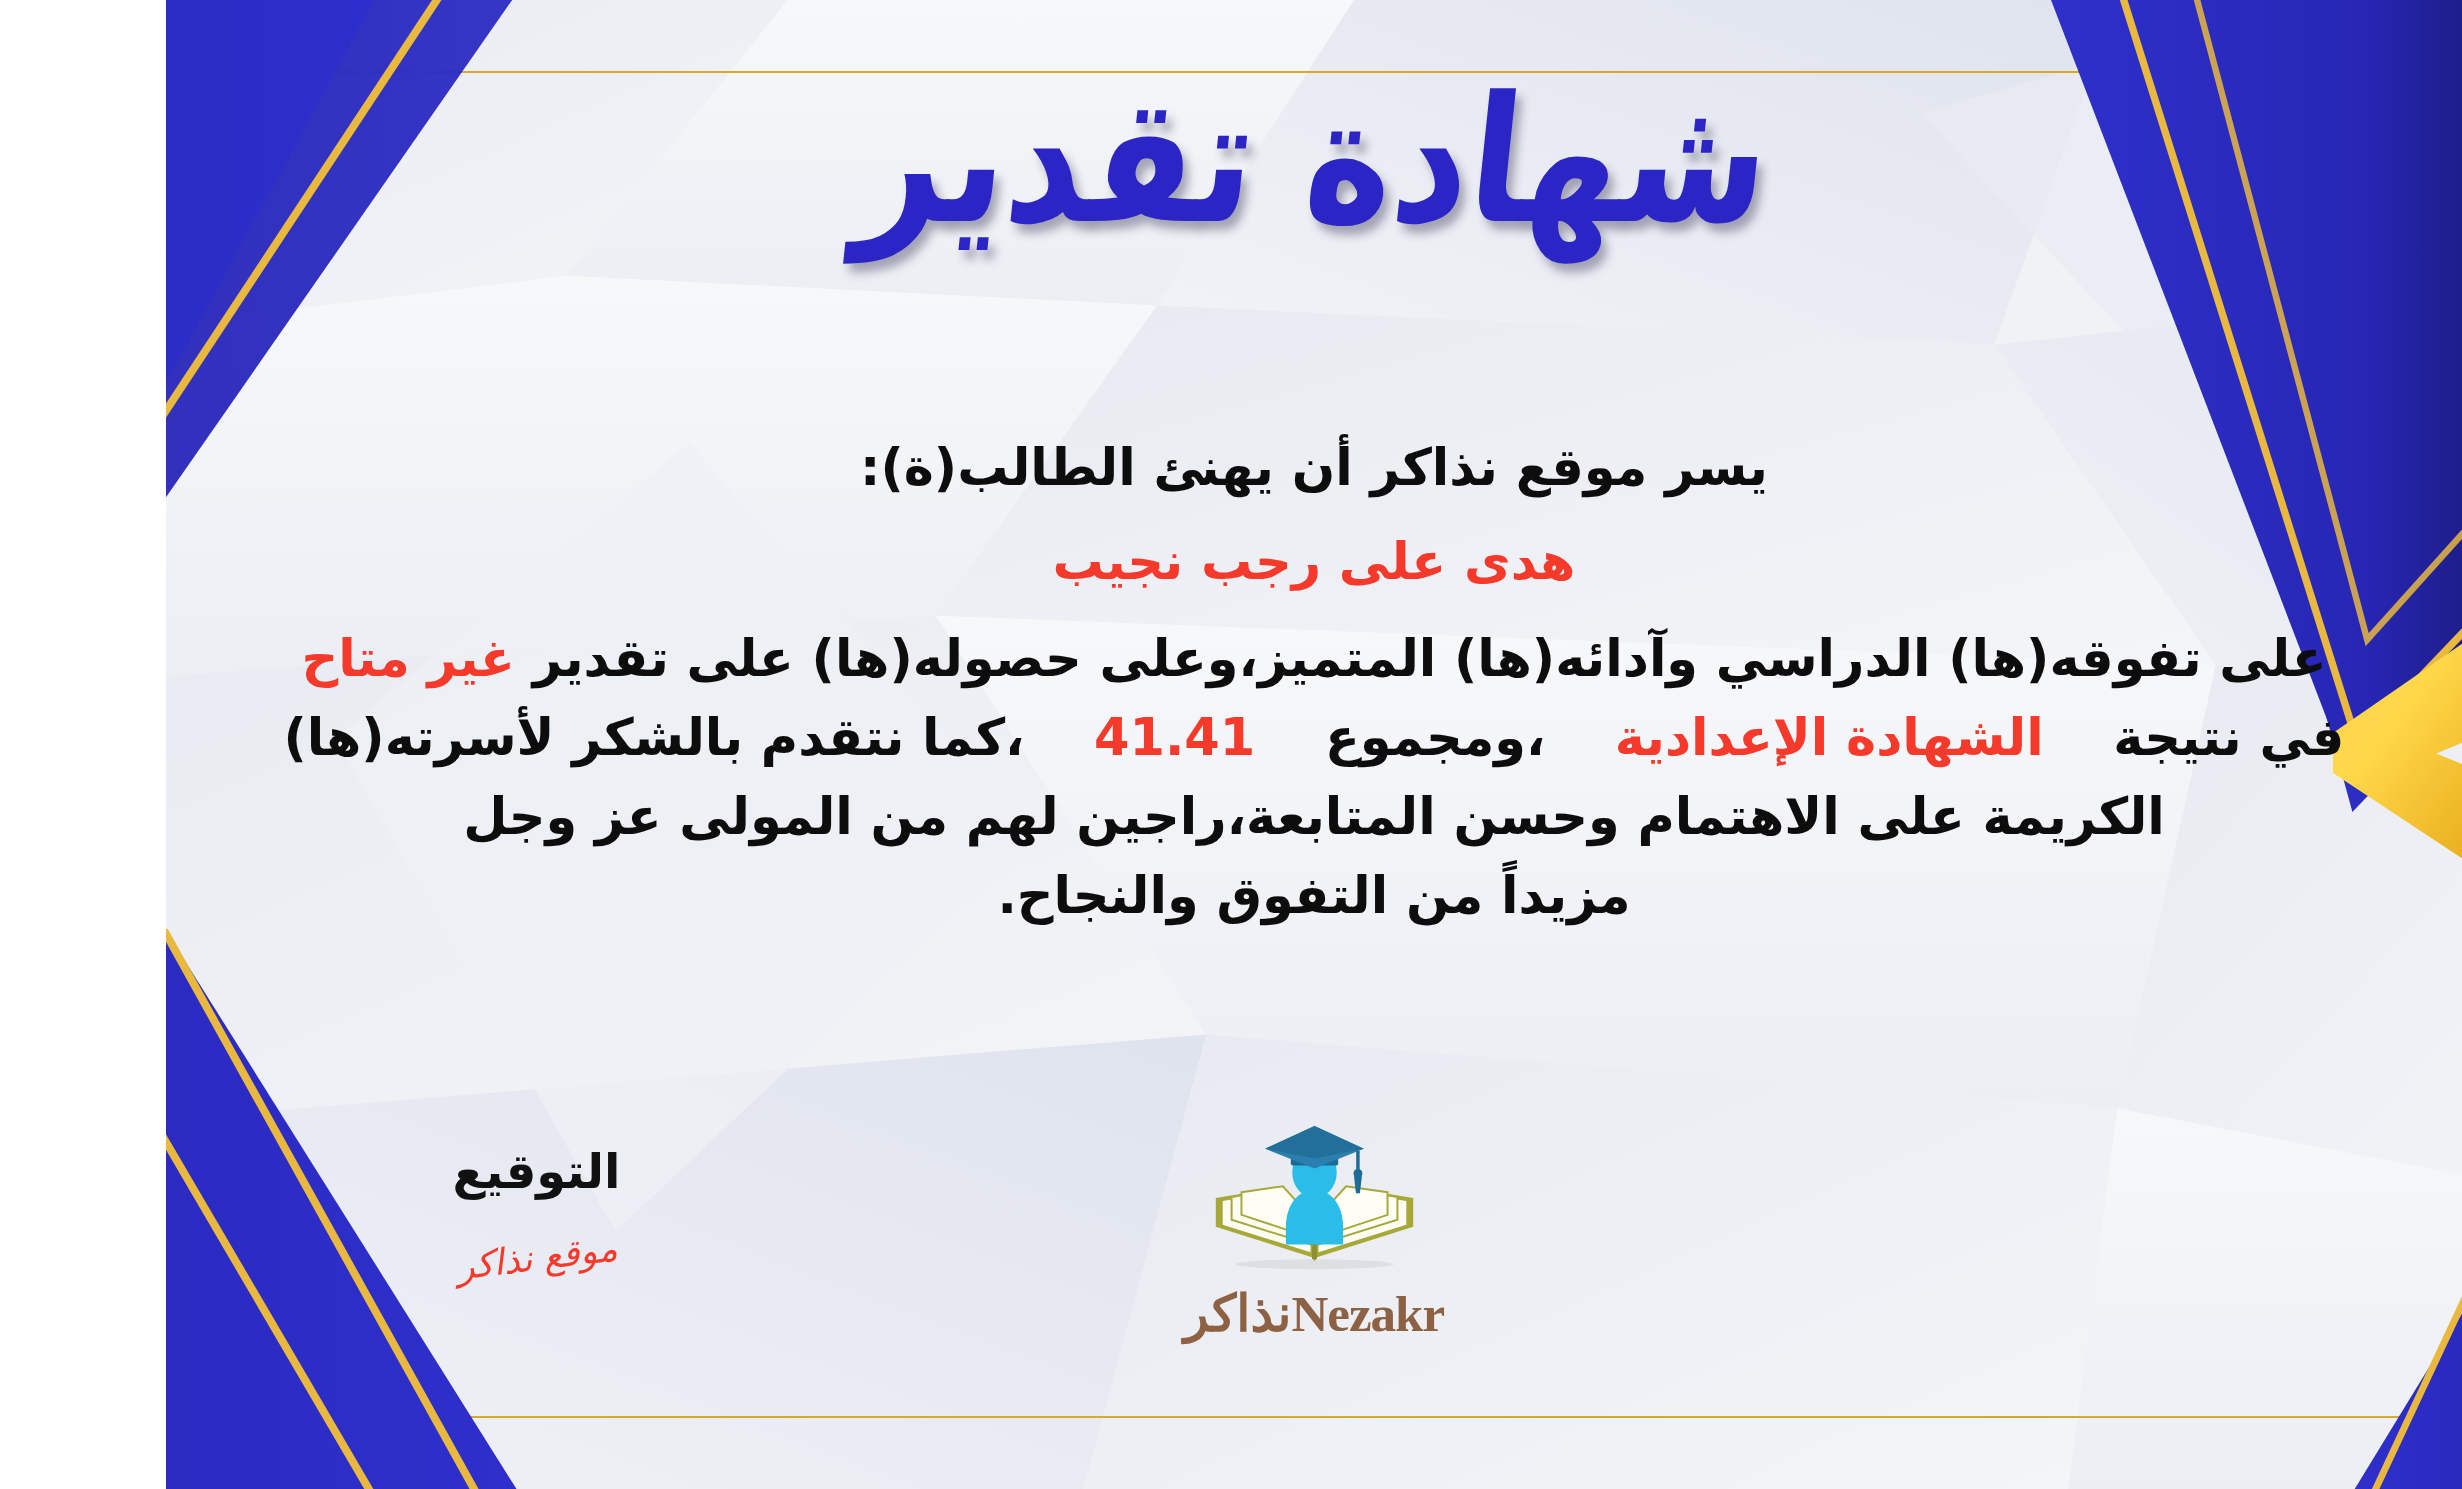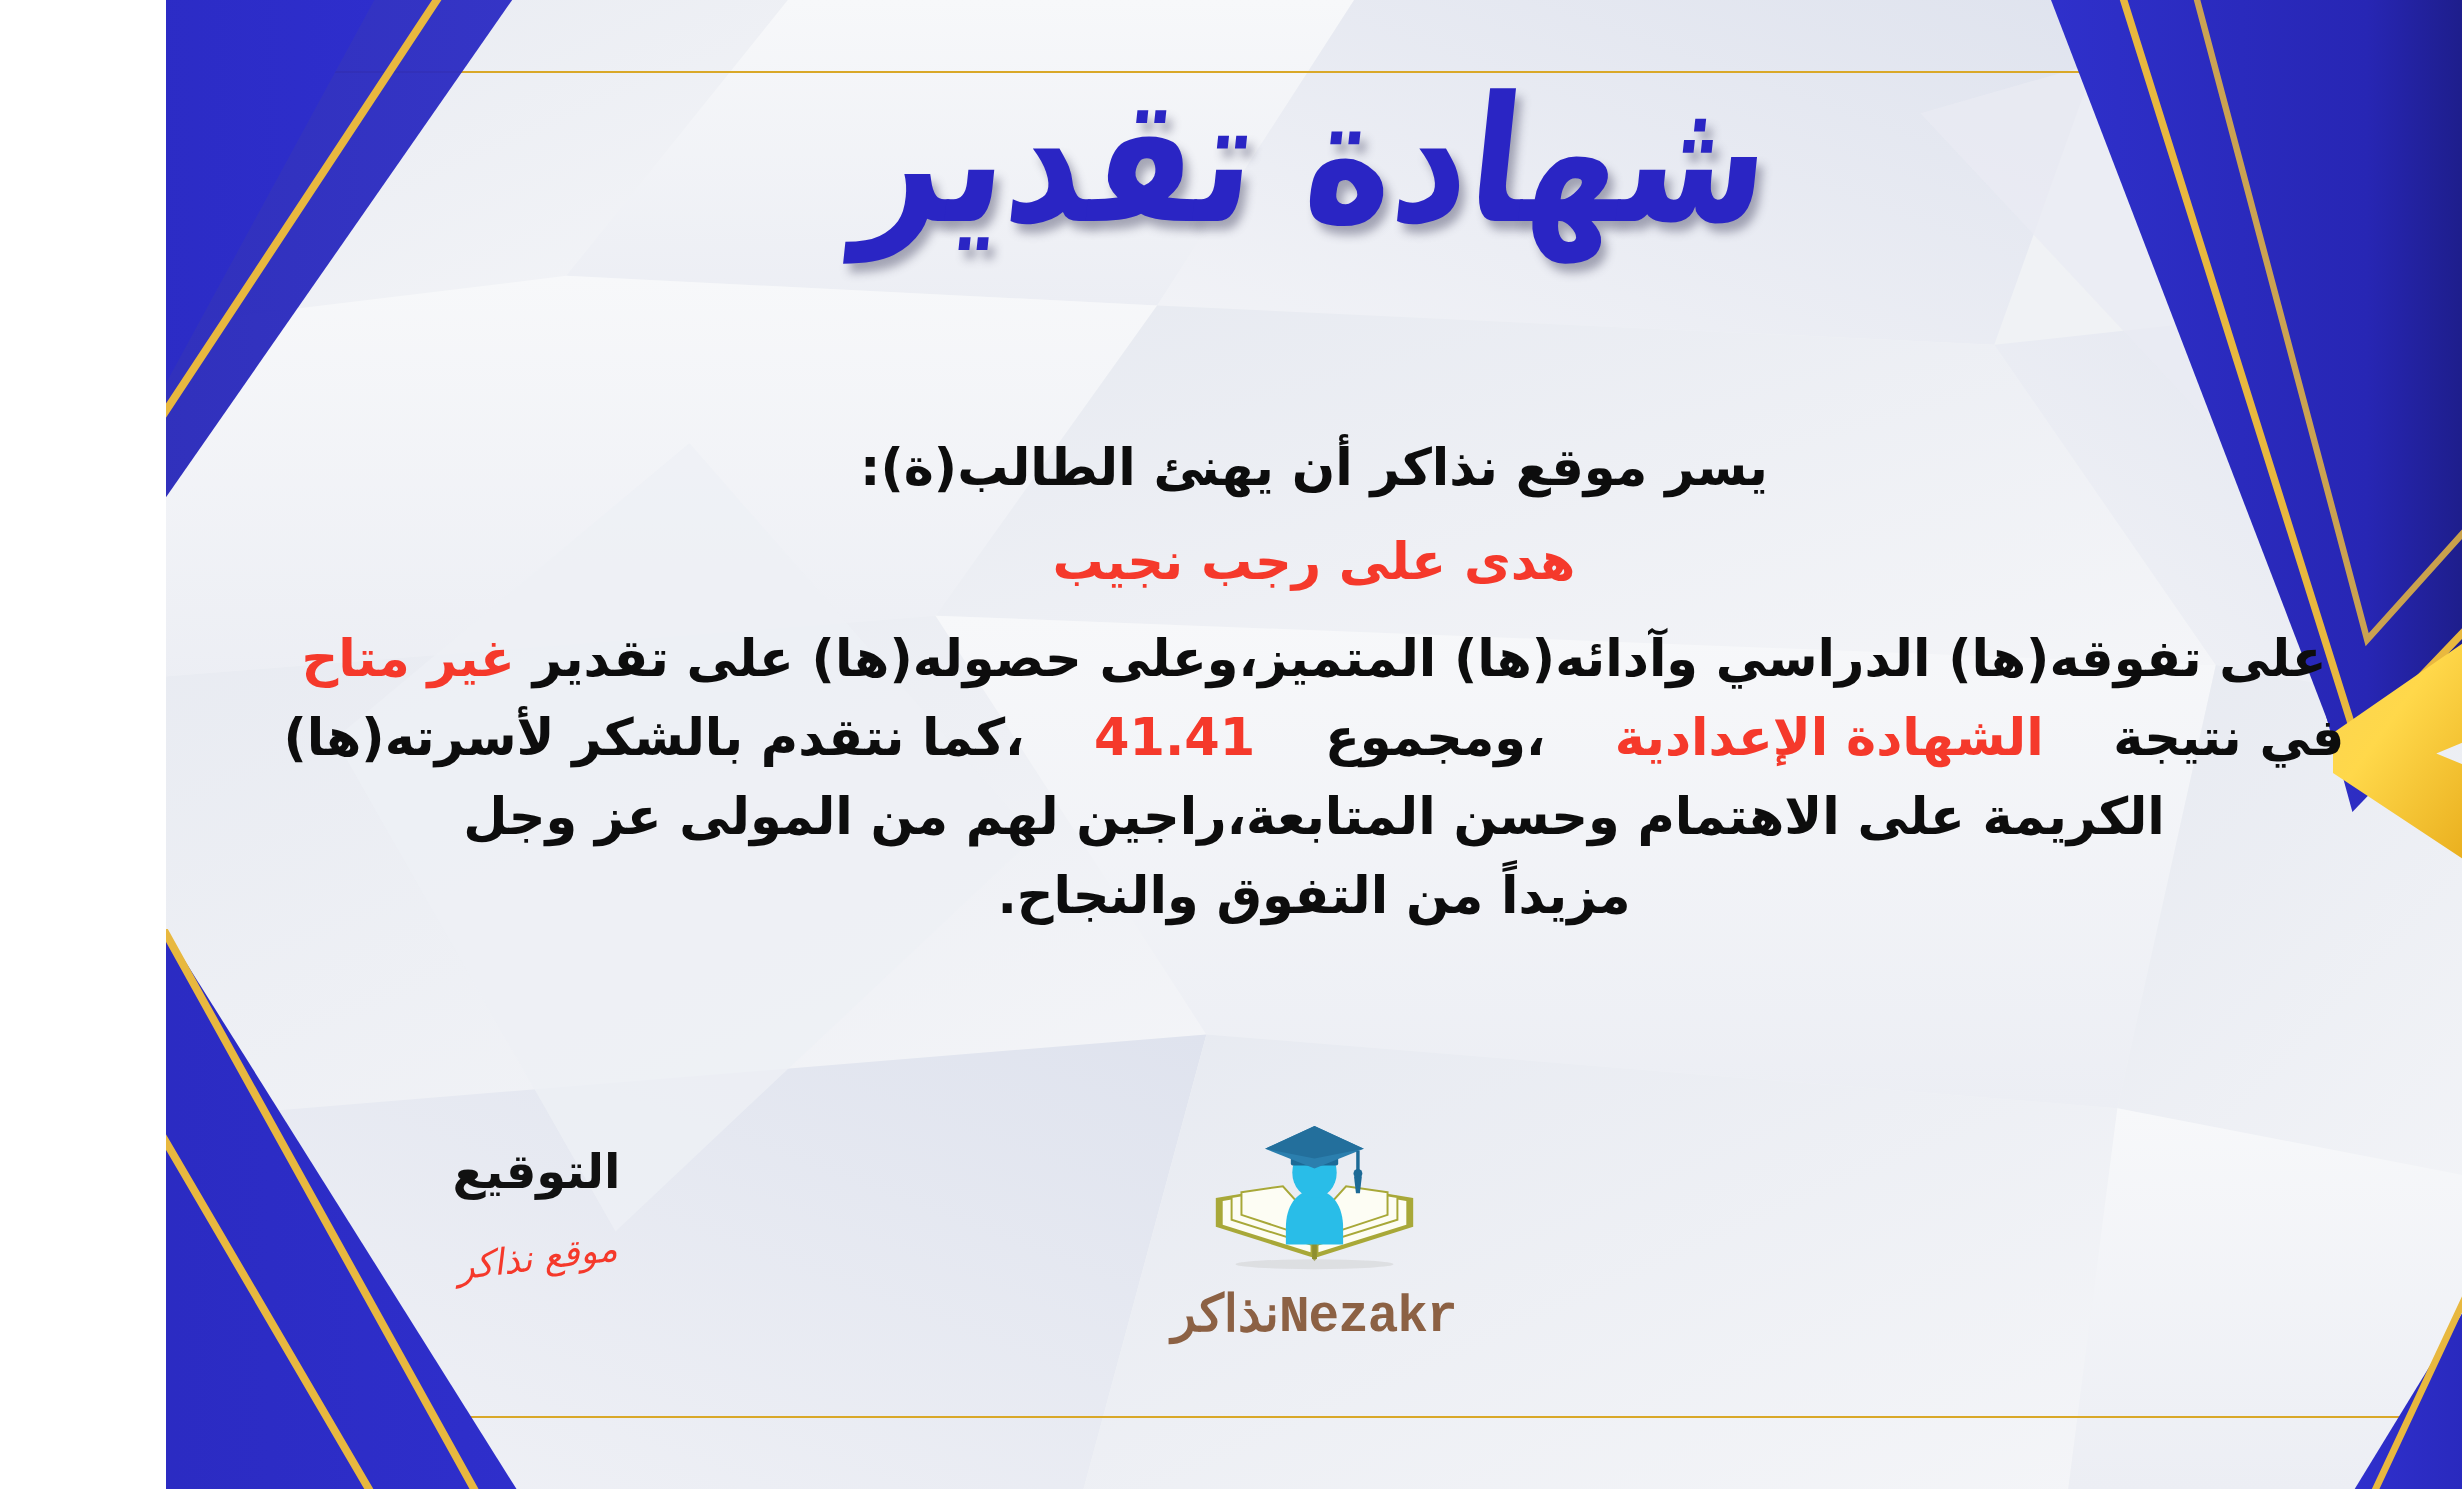--- a/index.html
+++ b/index.html
@@ -125,21 +125,21 @@
   .logo-mark { display:block; margin: 0 auto; }
   .logo-text {
     margin-top: -3px;
     font-size: 51px;
     font-weight: 800;
     color: #8c6144;
     font-family: "DejaVu Serif", "Liberation Serif", serif;
     letter-spacing: -1px;
     direction: rtl;
   }
-  .logo-text .latin { font-family: Liberation Mono, monospace; }
+  .logo-text .latin { font-family: Liberation Serif, serif; }
 </style>
 </head>
 <body>
 
 <div class="certificate">
 
   <div class="bg-facets">
     <svg viewBox="0 0 5337 3025" preserveAspectRatio="none" xmlns="http://www.w3.org/2000/svg">
       <defs>
         <linearGradient id="fa" x1="0" y1="0" x2="1" y2="1">

